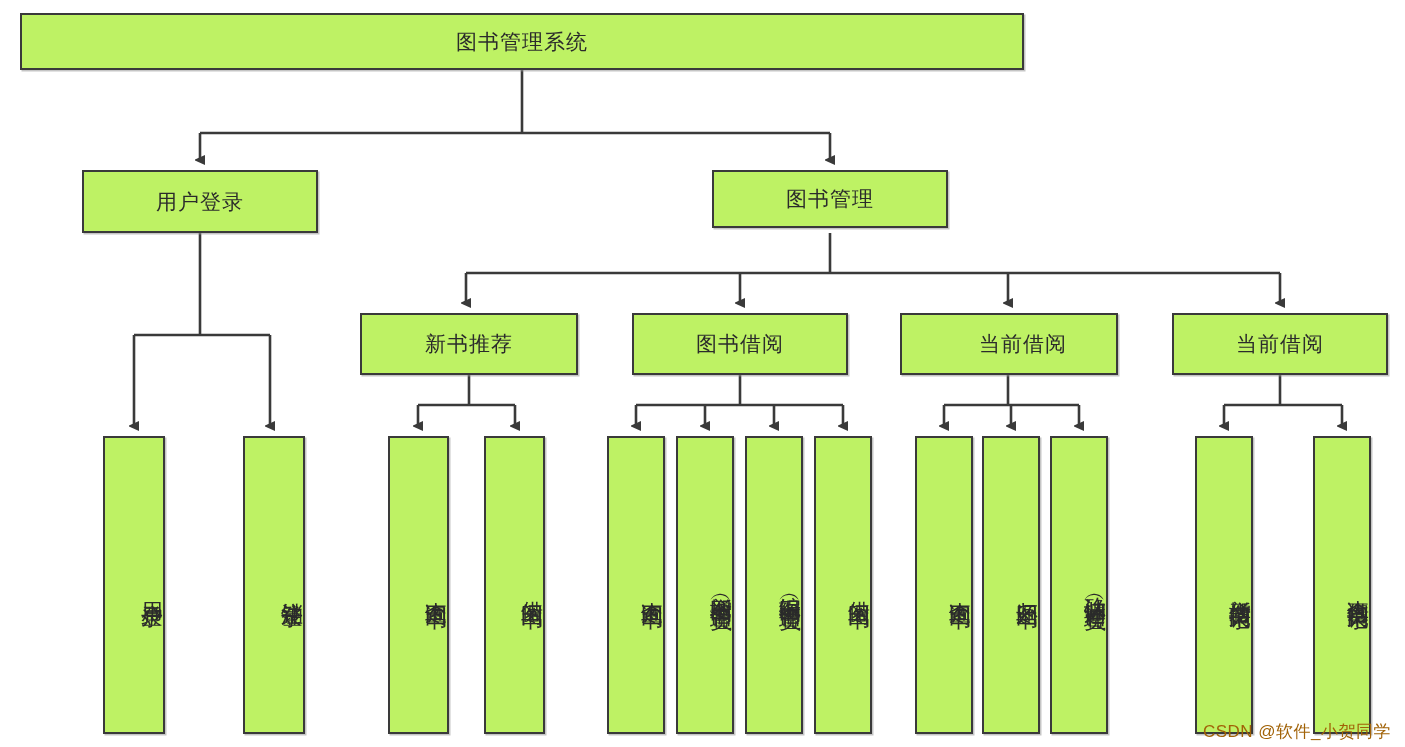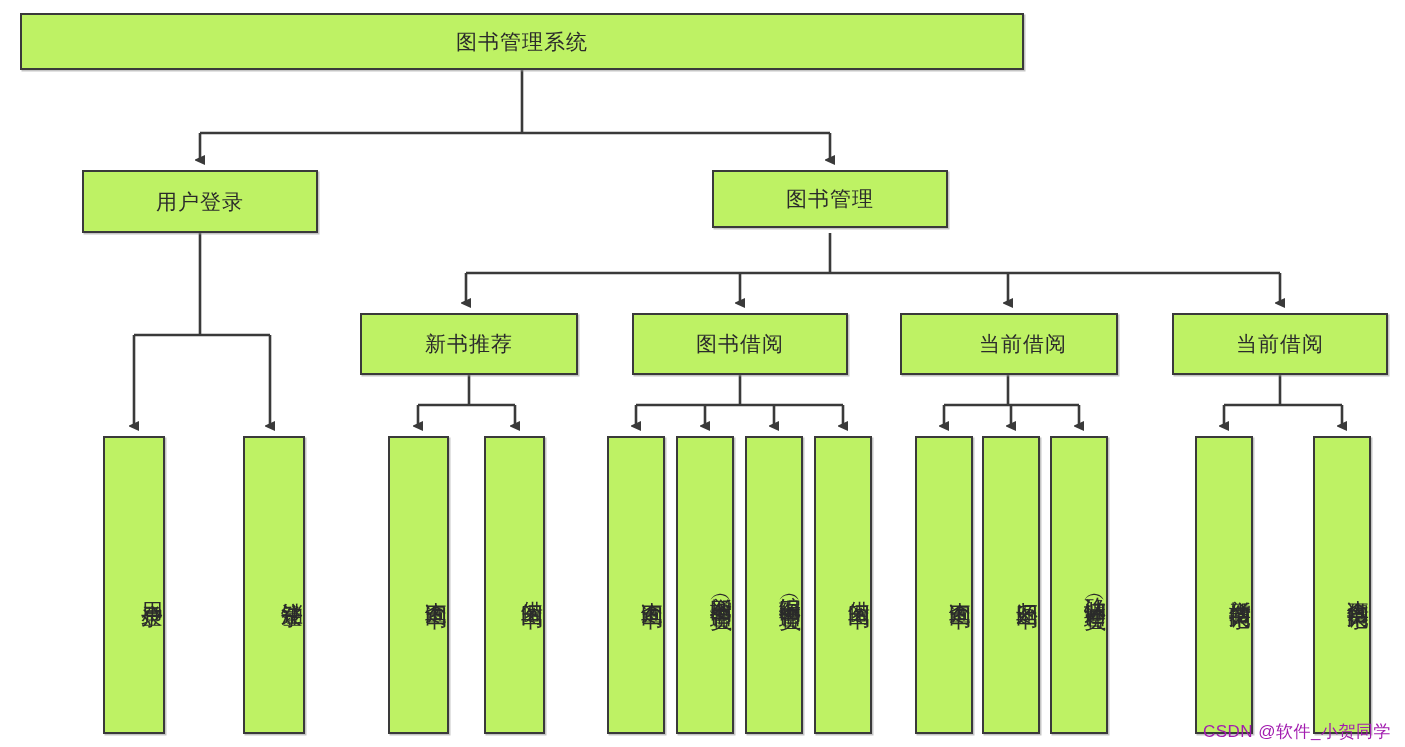--- a/index.html
+++ b/index.html
@@ -53,21 +53,21 @@
   .node.vert .vlabel {
     writing-mode: vertical-rl;
     text-orientation: upright;
     display: block;
   }
   .watermark {
     position: absolute;
     right: 14px;
     bottom: 4px;
     font-size: 17px;
-    color: #a21caf;
+    color: #a16207;
     letter-spacing: 0.5px;
     white-space: nowrap;
     font-family: "Liberation Sans", "DejaVu Sans", sans-serif;
   }
 </style>
 </head>
 <body>
 
 <div id="canvas">
 

